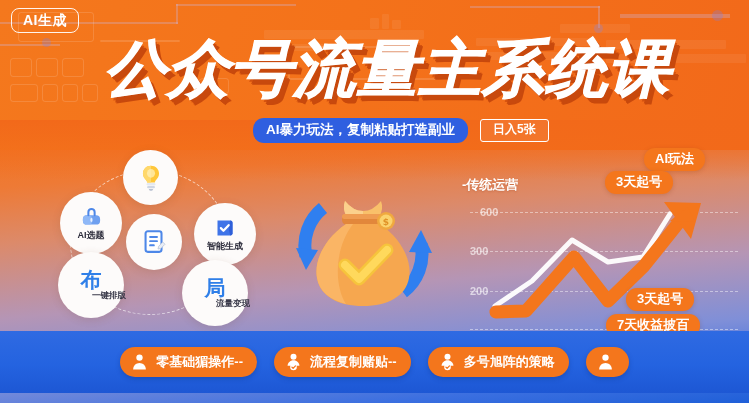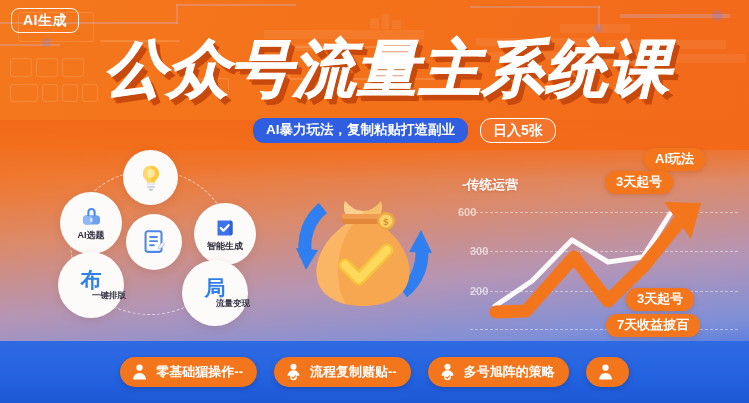--- a/index.html
+++ b/index.html
@@ -71,23 +71,23 @@
     font-size:13.5px; font-weight:700;
     padding:4px 13px 5px;
     border-radius:11px;
     line-height:1.15;
     white-space:nowrap;
   }
   .pill-outline {
     background:rgba(255,255,255,.08);
     border:1.5px solid #ffffff;
     color:#ffffff;
-    font-size:14px; font-weight:800;
+    font-size:12px; font-weight:800;
     padding:3px 12px 4px;
-    border-radius:11px;
+    border-radius:3px;
     line-height:1.15;
     white-space:nowrap;
   }
 
   
   .diagram { position:absolute; left:34px; top:148px; width:250px; height:185px; z-index:25; }
   .ring {
     position:absolute; left:36px; top:22px; width:160px; height:145px;
     border:1.4px dashed rgba(255,255,255,.65);
     border-radius:50%;
@@ -142,21 +142,21 @@
     padding:3px 11px 4px;
     border-radius:11px;
     line-height:1.2;
     white-space:nowrap;
     box-shadow:0 1px 4px rgba(140,60,20,.25);
     z-index:28;
   }
 
   
   .bottom {
-    position:absolute; left:0; bottom:0; width:749px; height:62px;
+    position:absolute; left:0; bottom:10px; width:749px; height:62px;
     background:linear-gradient(180deg,#2f6ae2 0%,#2463e0 55%,#1d57d4 100%);
     display:flex; align-items:center; justify-content:center;
     gap:17px;
     z-index:35;
   }
   .feat {
     display:flex; align-items:center; gap:7px;
     background:#f4761c;
     border-radius:17px;
     padding:5px 14px 6px 10px;
@@ -306,21 +306,21 @@
     </svg>
   </div>
 
   <div class="chart">
 
     <div class="grid-line" style="left:22px;  top:66px;  width:268px;"></div>
     <div class="grid-line" style="left:22px;  top:105px; width:268px;"></div>
     <div class="grid-line" style="left:22px;  top:145px; width:268px;"></div>
     <div class="grid-line" style="left:22px; top:183px; width:268px;"></div>
 
-    <div class="ytick" style="left:10px; top:61px;">600</div>
+    <div class="ytick" style="left:32px; top:61px;">600</div>
     <div class="ytick" style="left:22px; top:100px;">300</div>
     <div class="ytick" style="left:22px; top:140px;">200</div>
 
     <div class="legend">-传统运营</div>
 
     <svg width="301" height="200" viewBox="0 0 301 200" style="position:absolute;left:0;top:0;">
       <polyline points="47,160 84,135 124,94 160,116 195,111 222,68" fill="none" stroke="#ffffff" stroke-width="5" stroke-linecap="round" stroke-linejoin="round" opacity=".95"></polyline>
       <g>
         <polyline points="48,166 78,165 126,111 160,155 196,120 232,75" fill="none" stroke="#f4761c" stroke-width="13" stroke-linejoin="round" stroke-linecap="round"></polyline>
         <path d="M216 56 L253 57 L243 93 Z" fill="#f4761c"></path>

